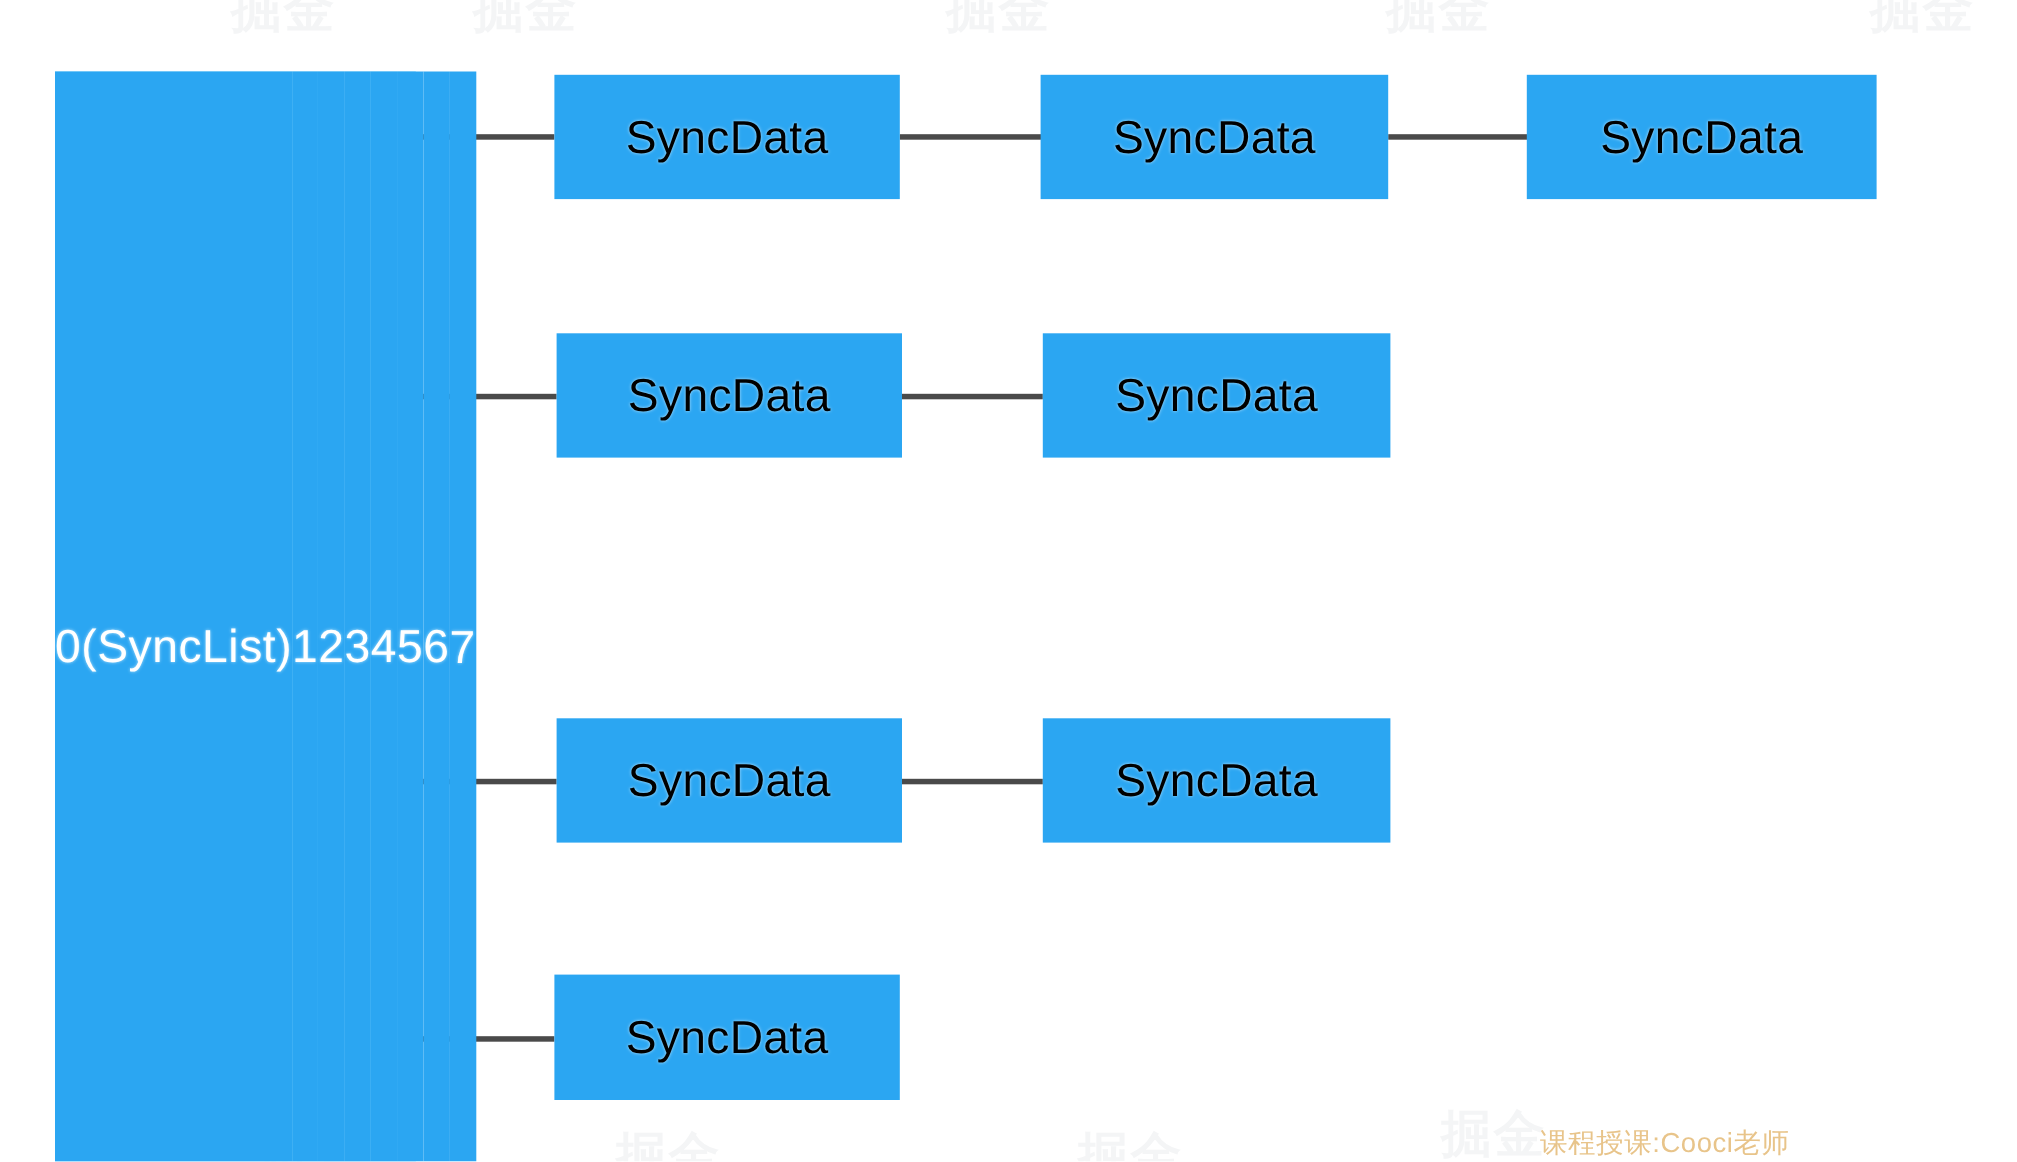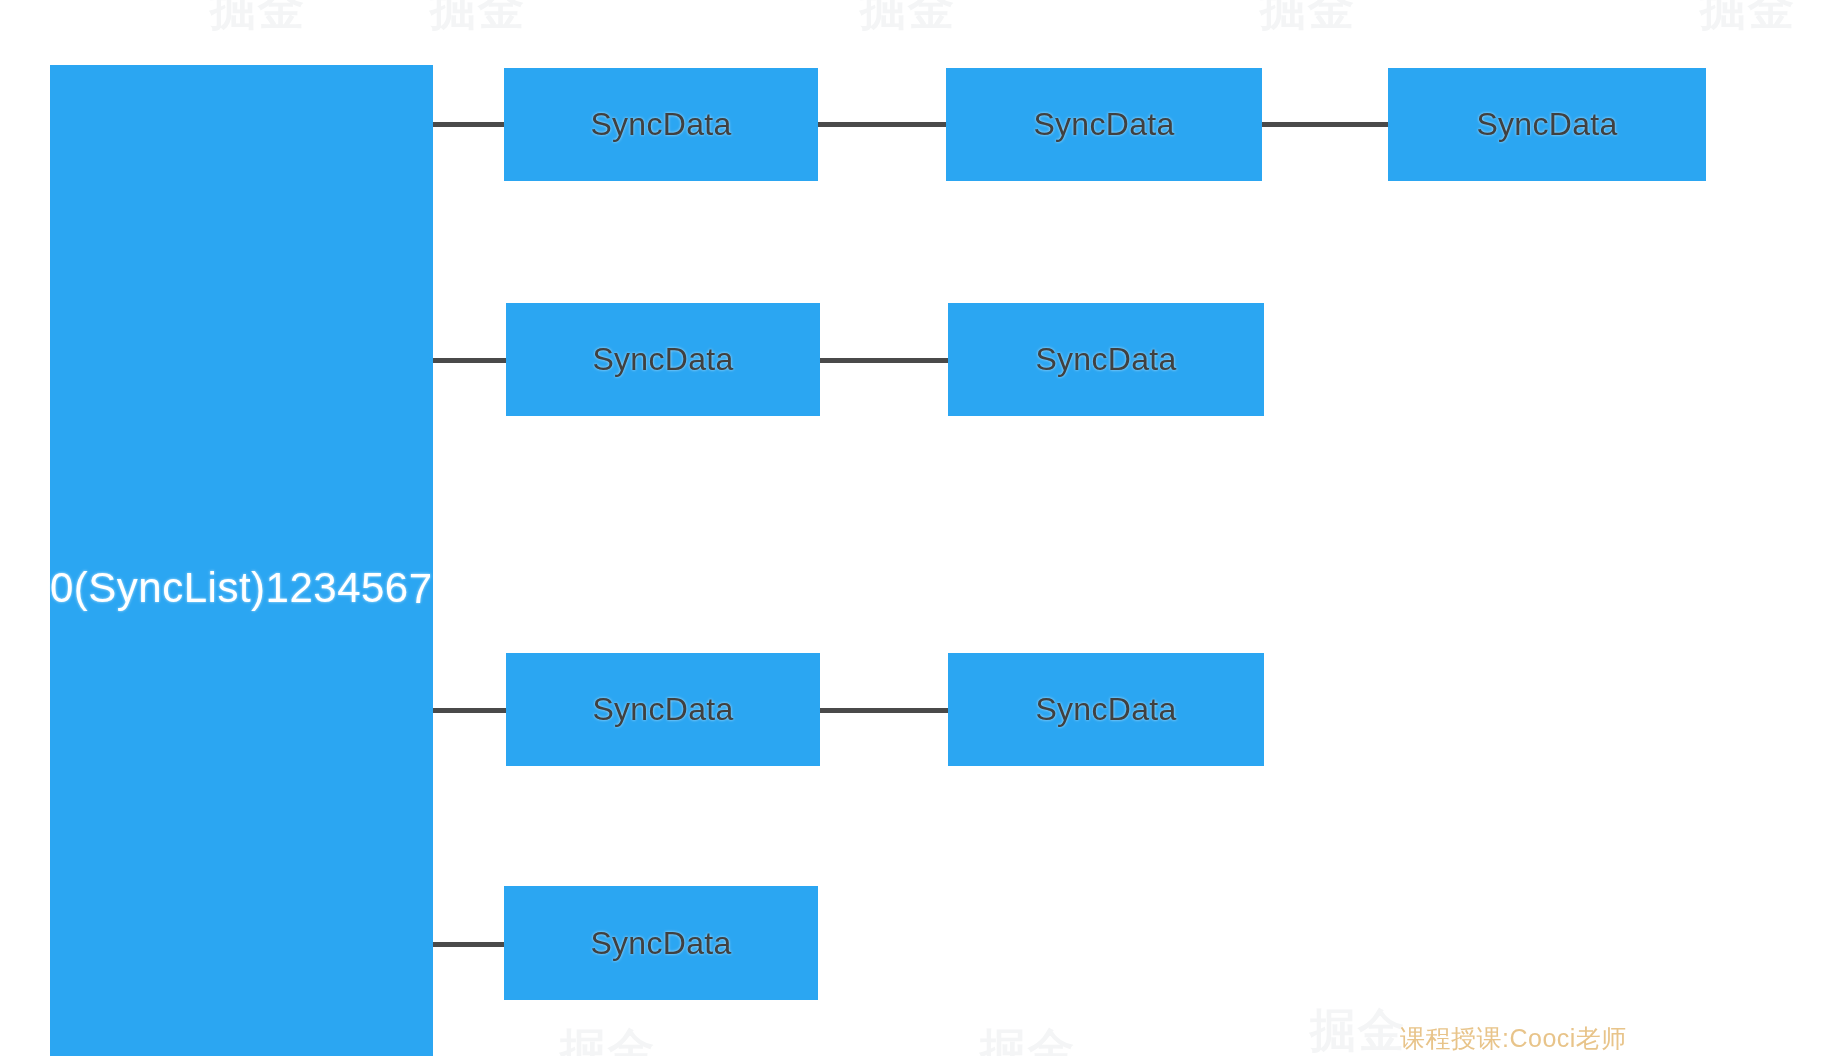--- a/index.html
+++ b/index.html
@@ -54,22 +54,22 @@
     text-shadow: 0 0 3px rgba(200,235,255,0.9);
     border-bottom: 2px solid #8ddbfd;
     box-sizing: border-box;
   }
   .bucket:last-child { border-bottom: none; }
 
   
   .node {
     position: absolute;
     background: #2ba6f2;
-    color: #404040;
-    font-size: 32px;
+    color: #000000;
+    font-size: 42px;
     font-weight: 400;
     display: flex;
     align-items: center;
     justify-content: center;
     letter-spacing: 0.3px;
     text-shadow: 0 0 3px rgba(200,235,255,0.9);
     box-sizing: border-box;
   }
 
   

